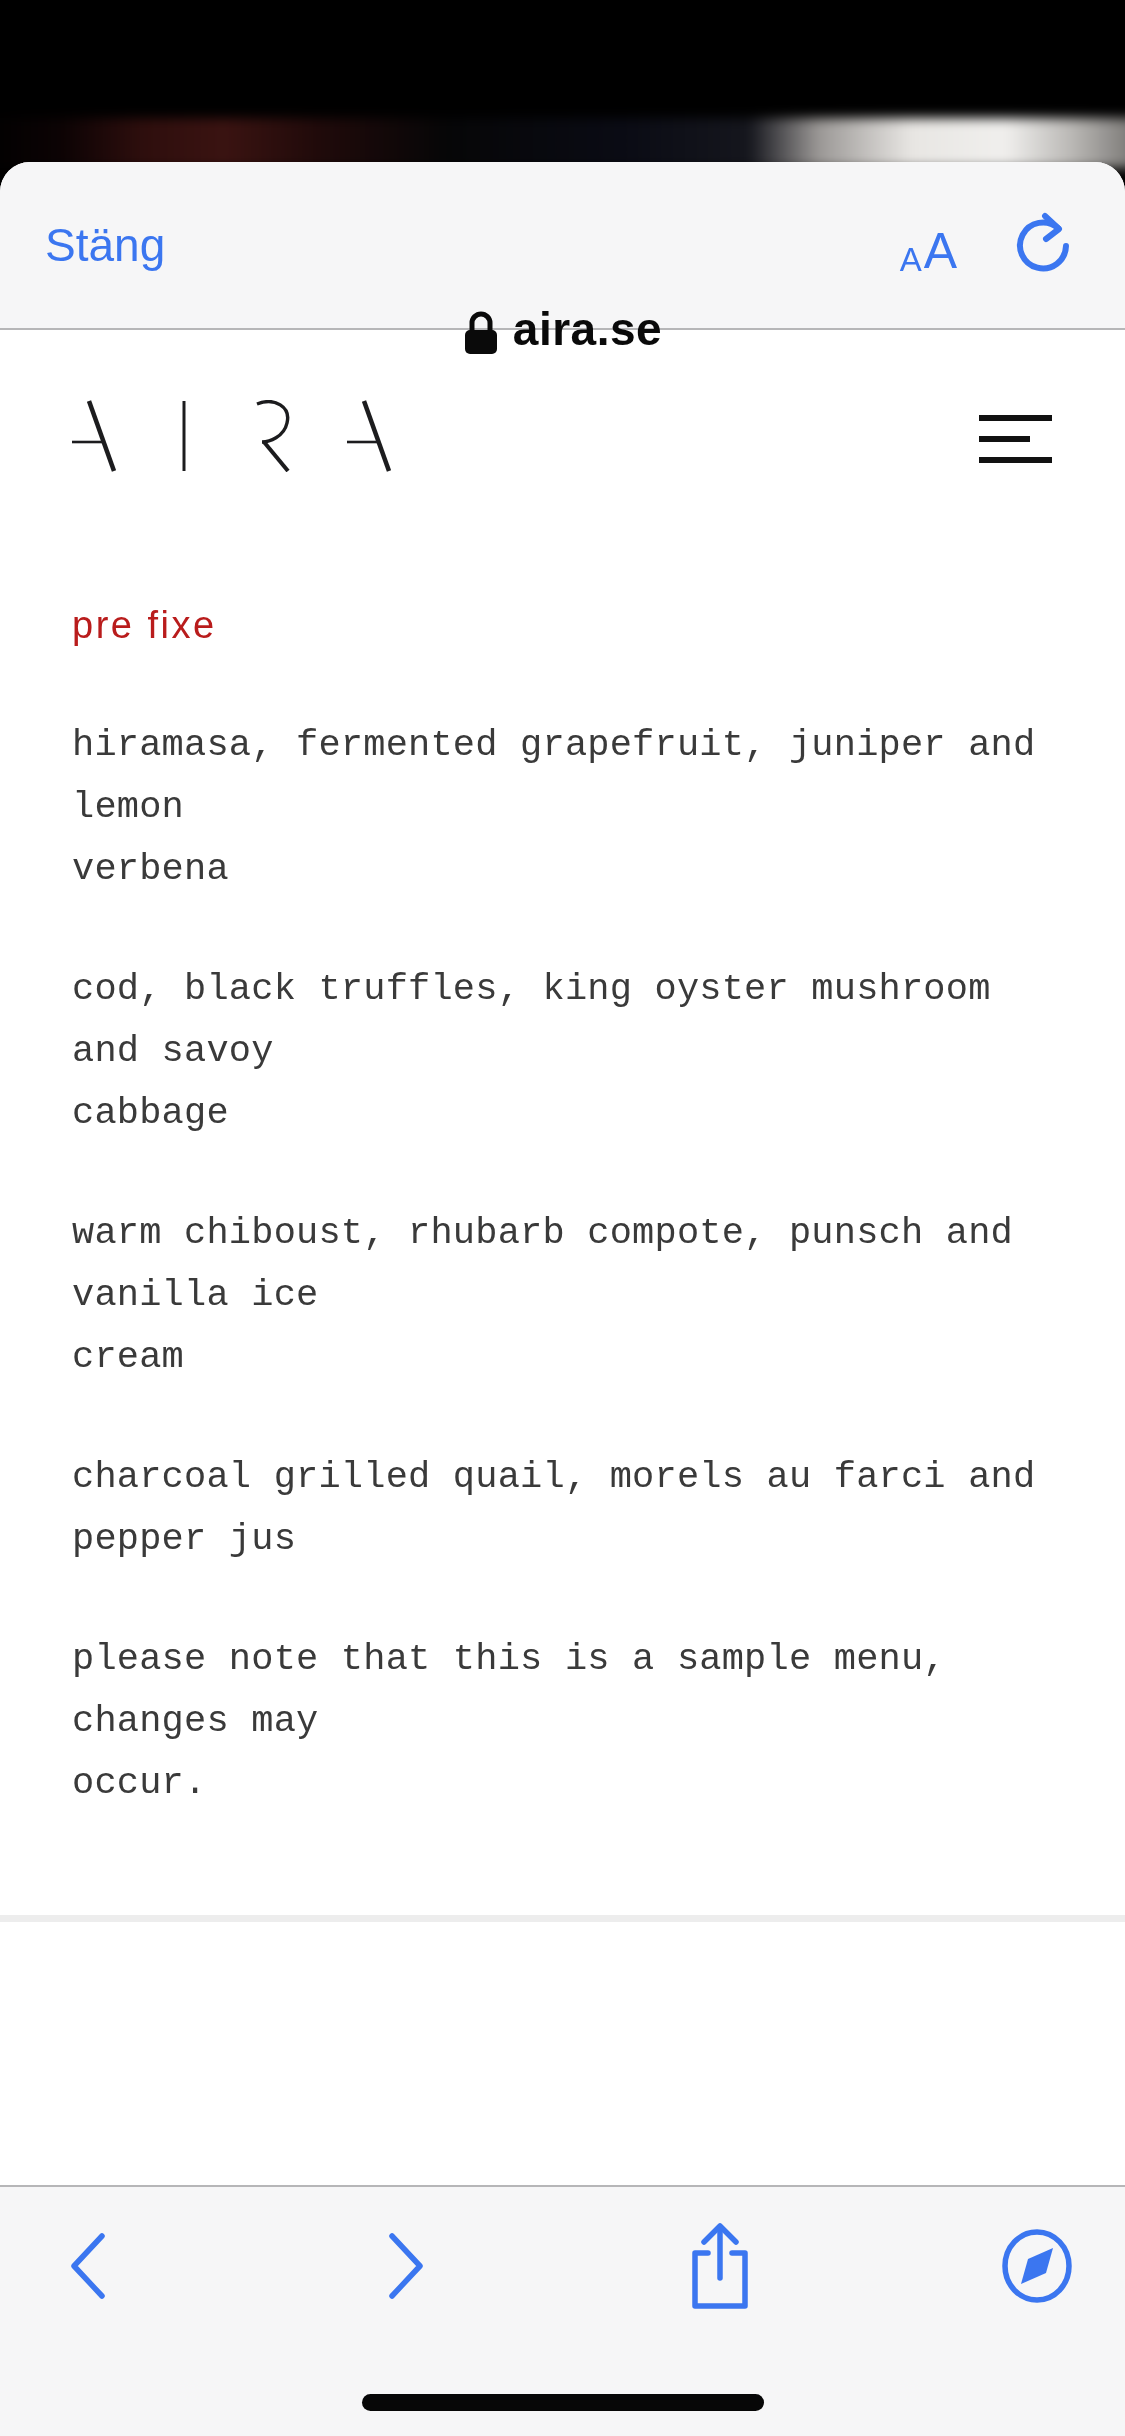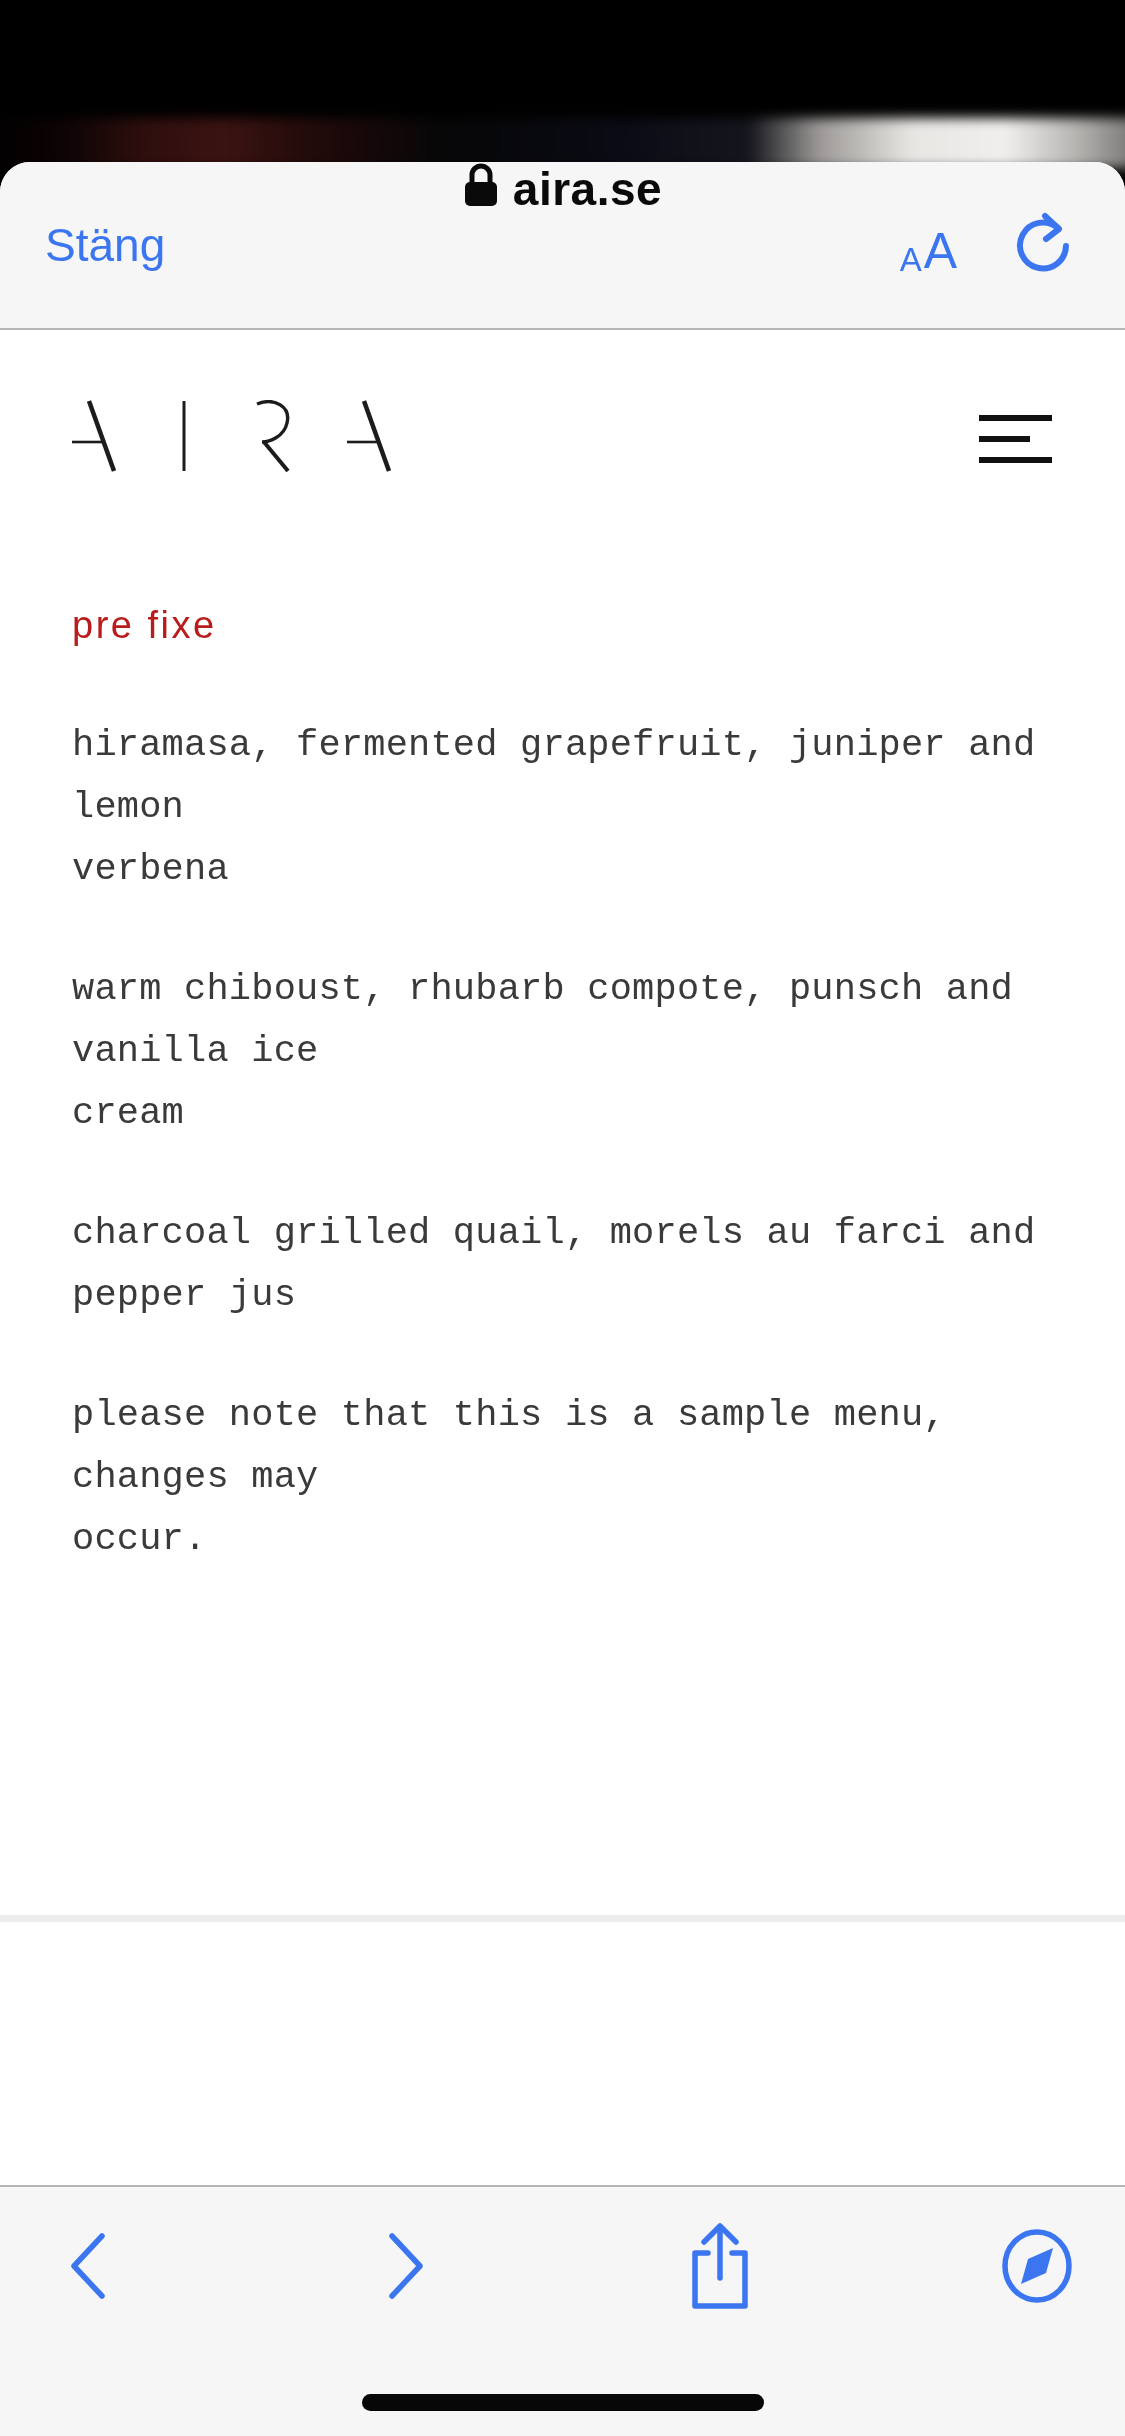--- a/index.html
+++ b/index.html
@@ -27,21 +27,21 @@
   
   .sheet{position:absolute;top:162px;left:0;width:1125px;height:2274px;background:var(--page-bg);
     border-radius:30px 30px 0 0;overflow:hidden;}
 
   
   .safari-header{position:absolute;top:0;left:0;width:100%;height:168px;background:var(--chrome-bg);
     border-bottom:2px solid var(--border);}
   .close-btn{position:absolute;left:45px;top:0;height:166px;display:flex;align-items:center;
     font-size:46px;color:var(--accent);background:none;border:none;cursor:pointer;
     font-family:"Liberation Sans",sans-serif;}
-  .addr{position:absolute;left:0;top:0;width:100%;height:194px;display:flex;align-items:flex-start;
+  .addr{position:absolute;left:0;top:0;width:100%;height:194px;display:flex;align-items:flex-end;
     justify-content:center;gap:14px;pointer-events:none;}
   .addr svg{display:block;}
   .addr .url{font-size:46px;font-weight:bold;color:var(--url-text);letter-spacing:.5px;}
   .textsize-btn{position:absolute;right:168px;top:0;height:166px;display:flex;align-items:flex-end;
     padding-bottom:52px;border:none;background:none;cursor:pointer;color:var(--accent);line-height:1;}
   .textsize-btn .a-sm{font-size:33px;}
   .textsize-btn .a-lg{font-size:50px;margin-left:2px;}
   .reload-btn{position:absolute;right:50px;top:50px;width:62px;height:66px;border:none;background:none;cursor:pointer;}
 
   
@@ -124,20 +124,22 @@
           <line x1="0" y1="27" x2="51" y2="27" stroke="#111" stroke-width="6"></line>
           <line x1="0" y1="48" x2="73" y2="48" stroke="#111" stroke-width="6"></line>
         </svg>
       </span>
     </button>
 
     <section class="menu">
       <div class="heading">pre fixe</div>
       <p>hiramasa, fermented grapefruit, juniper and lemon
 verbena</p>
+      <p>cod, black truffles, king oyster mushroom and savoy
+cabbage</p>
       <p>warm chiboust, rhubarb compote, punsch and vanilla ice
 cream</p>
       <p>charcoal grilled quail, morels au farci and pepper jus</p>
       <p>please note that this is a sample menu, changes may
 occur.</p>
     </section>
 
     <div class="section-divider"></div>
 
     <footer class="toolbar">

